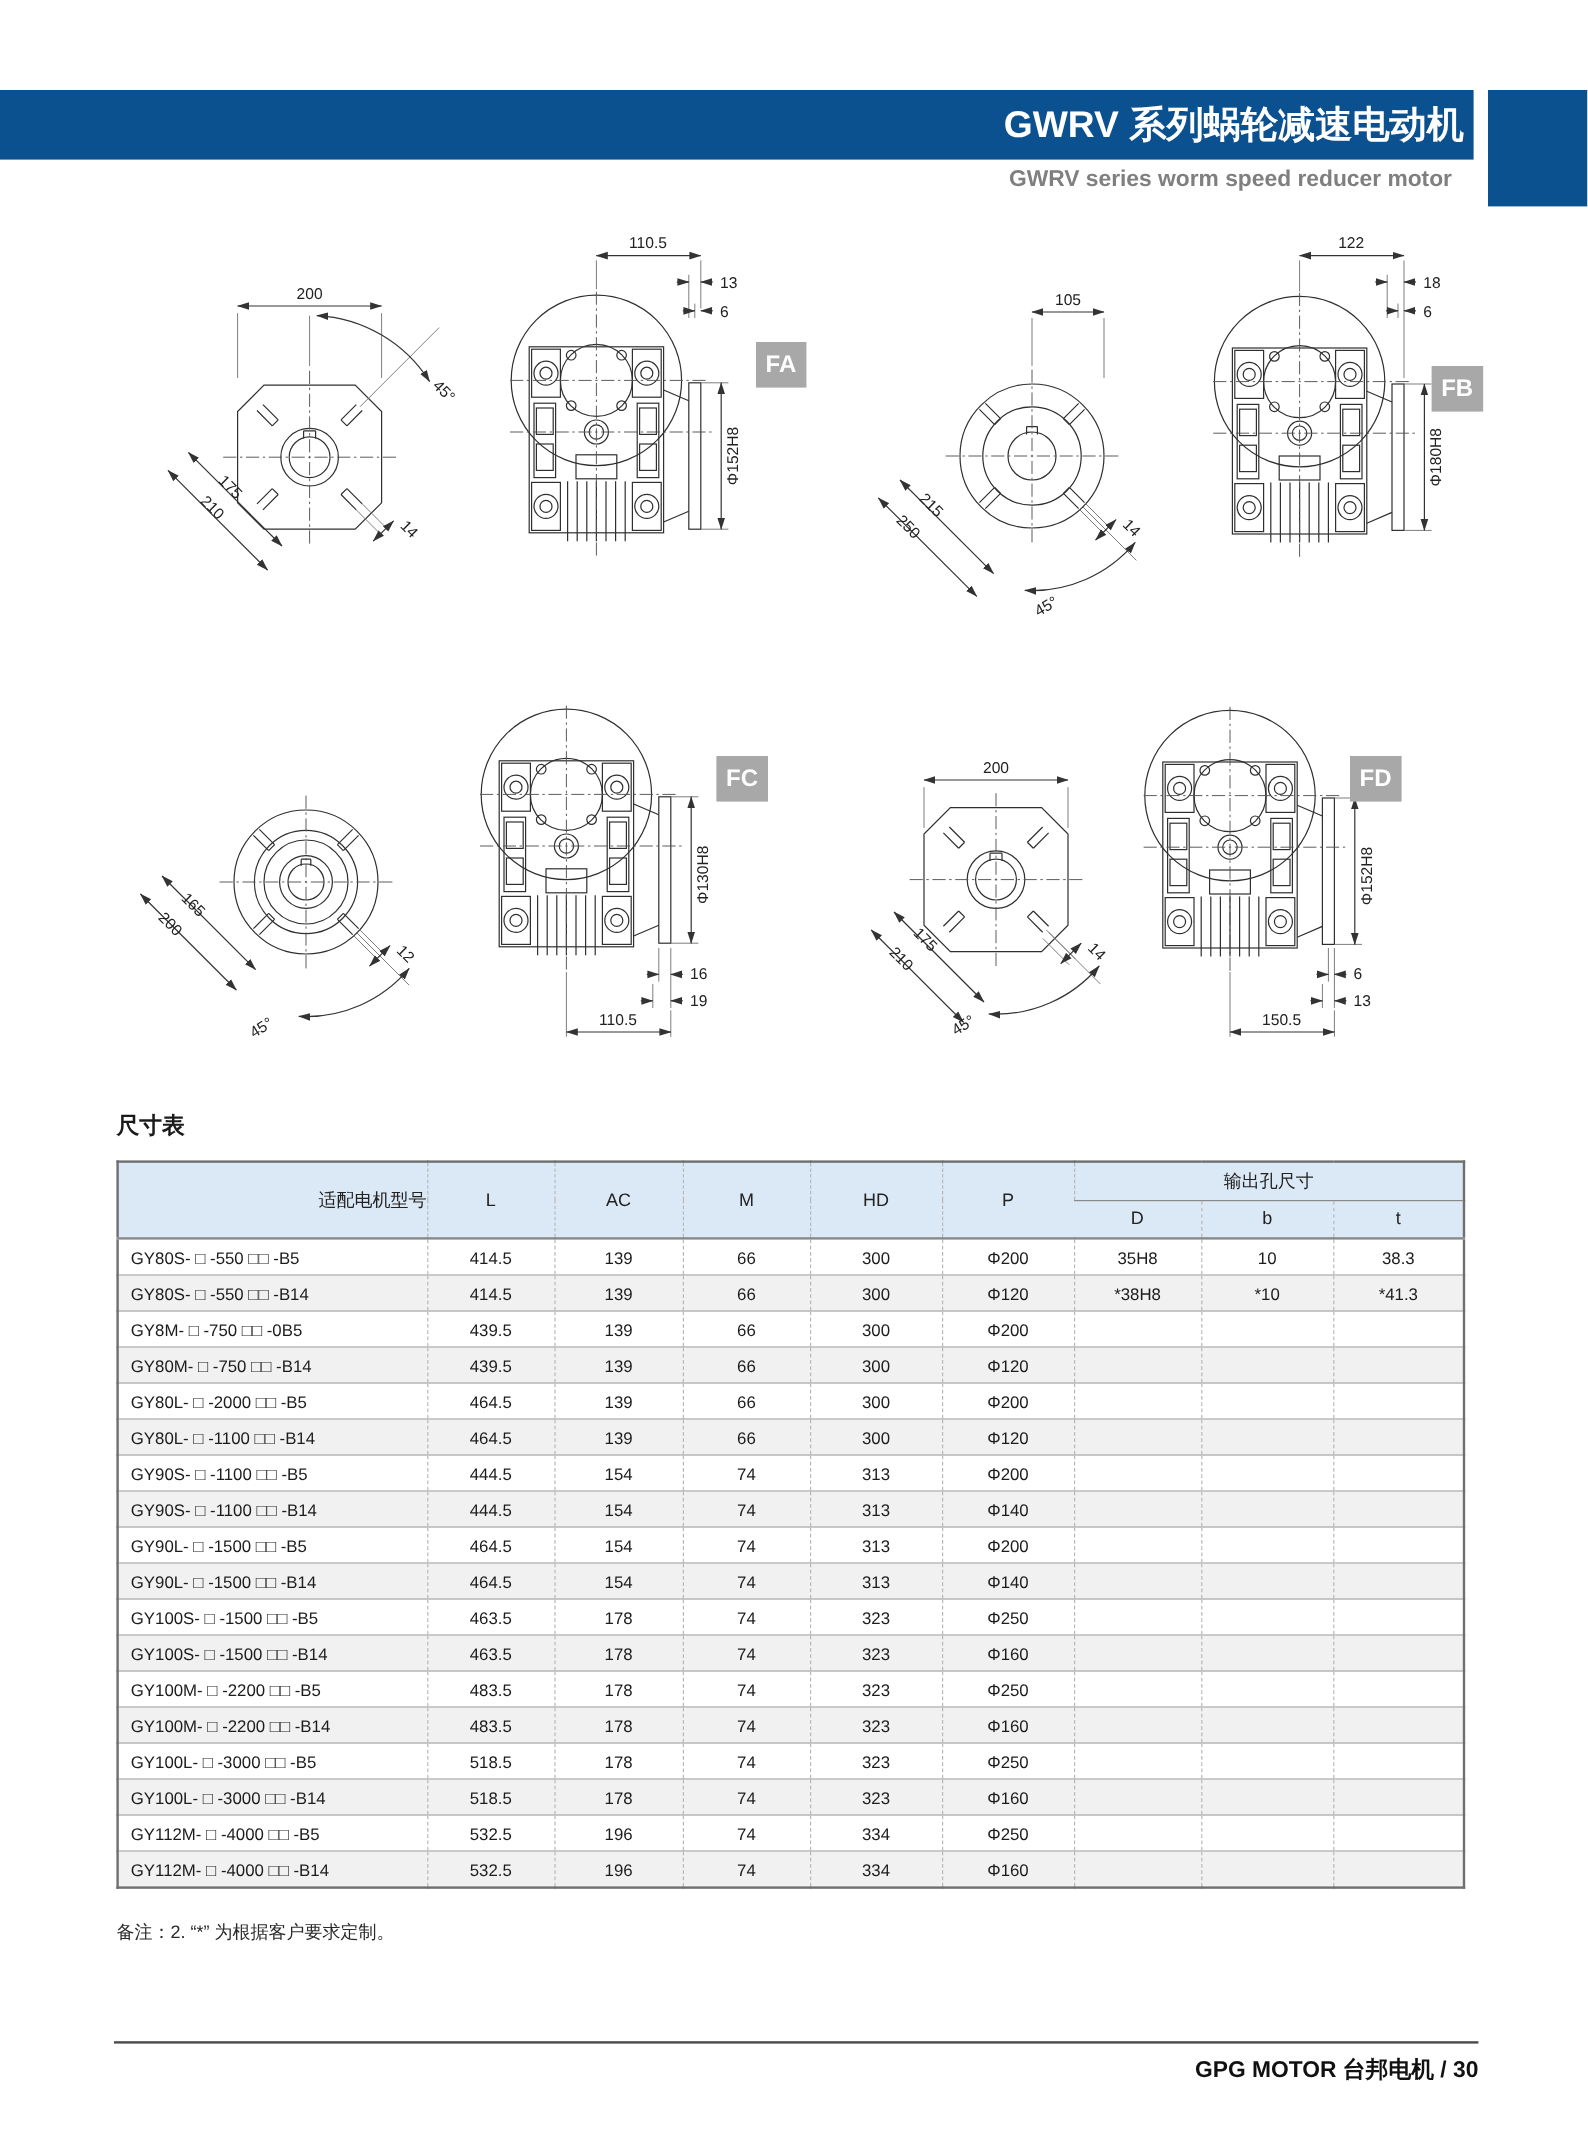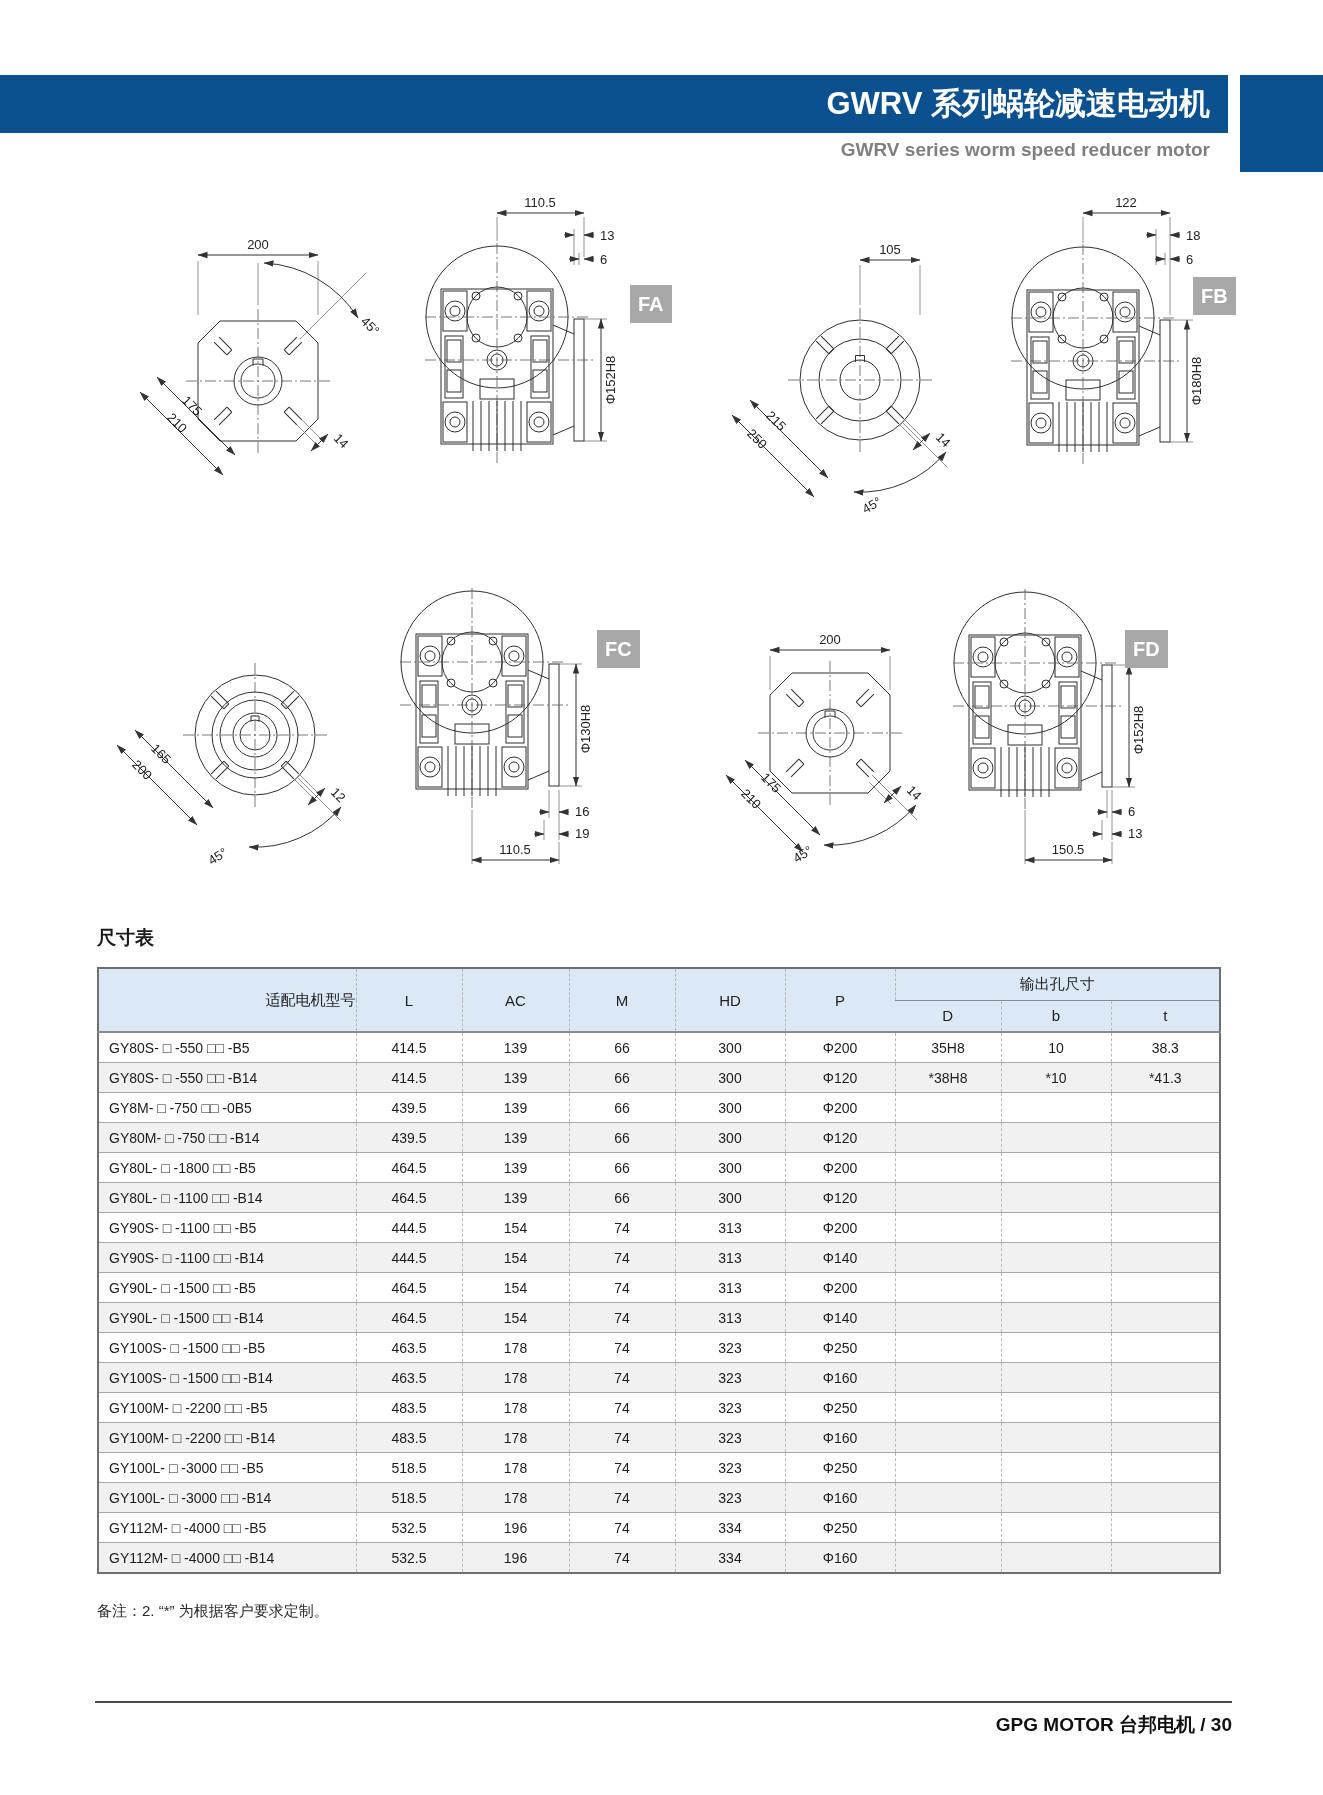--- a/index.html
+++ b/index.html
@@ -1,21 +1,21 @@
 <!DOCTYPE html>
 <html><head>
 <meta charset="utf-8">
 <style>
   html,body{margin:0;padding:0;background:#fff;}
   body{width:1323px;height:1795px;font-family:"Liberation Sans",sans-serif;position:relative;}
   .page{position:relative;width:1323px;height:1795px;background:#fff;overflow:hidden;}
 
   
   .bar{position:absolute;left:0;top:75px;width:1228px;height:58px;background:#0b508f;}
-  .bar h1{margin:0;text-align:right;padding-right:18px;font-size:31px;line-height:58px;color:#fff;font-weight:bold;}
+  .bar h1{margin:0;text-align:right;padding-right:8px;font-size:31px;line-height:58px;color:#fff;font-weight:bold;}
   .corner{position:absolute;left:1240px;top:75px;width:83px;height:97px;background:#0b508f;}
   .subtitle{position:absolute;top:139px;left:0;width:1228px;text-align:right;padding-right:18px;box-sizing:border-box;
             font-size:19px;font-weight:bold;color:#7f7f7f;}
 
   
   .drw{position:absolute;margin:0;padding:0;}
   .tag{position:absolute;background:#a8a8a8;color:#fff;font-weight:bold;font-size:20px;padding:7px 8px;line-height:24px;}
   .dt{font-family:"Liberation Sans",sans-serif;font-size:13px;fill:#222;}
   .dl{stroke:#333;stroke-width:1;fill:none;marker-start:url(#ar);marker-end:url(#ar);}
   .dla{stroke:#333;stroke-width:1;fill:none;marker-end:url(#ar);}
@@ -192,21 +192,21 @@
       <text class="dt" x="220" y="89" text-anchor="middle">105</text>
       <text class="dt" x="103" y="259" text-anchor="middle" transform="rotate(45,103,259)">215</text>
       <text class="dt" x="84" y="277" text-anchor="middle" transform="rotate(45,84,277)">250</text>
       <text class="dt" x="204" y="344" text-anchor="middle" transform="rotate(-30,204,344)">45°</text>
       <text class="dt" x="270" y="278" text-anchor="middle" transform="rotate(45,270,278)">14</text>
       <text class="dt" x="456" y="42" text-anchor="middle">122</text>
       <text class="dt" x="516" y="75">18</text>
       <text class="dt" x="516" y="99">6</text>
       <text class="dt" x="531" y="216" text-anchor="middle" transform="rotate(-90,531,216)">Φ180H8</text>
     </svg>
-    <div class="tag" style="left:523px;top:112px">FB</div>
+    <div class="tag" style="left:523px;top:140px">FB</div>
   </figure>
 
   <figure class="drw" style="left:95px;top:480px;width:575px;height:460px">
     <svg width="575" height="460">
       <use href="#flring" transform="translate(160,255)"></use>
       <use href="#gb" transform="translate(299,104)"></use>
       <line class="dl" x1="40" y1="250" x2="118" y2="328"></line>
       <line class="dl" x1="22" y1="265" x2="102" y2="345"></line>
       <line class="xl" x1="202" y1="297" x2="246" y2="341"></line>
       <path class="dl" d="M154,367 A112,112 0 0 0 246,327"></path>
@@ -332,21 +332,21 @@
           <td class="num">439.5</td>
           <td class="num">139</td>
           <td class="num">66</td>
           <td class="num">300</td>
           <td class="num">Φ120</td>
           <td class="num"></td>
           <td class="num"></td>
           <td class="num"></td>
         </tr>
         <tr>
-          <td class="model">GY80L- □ -1800 □□ -B5</td>
+          <td class="model">GY80L- □ -2000 □□ -B5</td>
           <td class="num">464.5</td>
           <td class="num">139</td>
           <td class="num">66</td>
           <td class="num">300</td>
           <td class="num">Φ200</td>
           <td class="num"></td>
           <td class="num"></td>
           <td class="num"></td>
         </tr>
         <tr>

